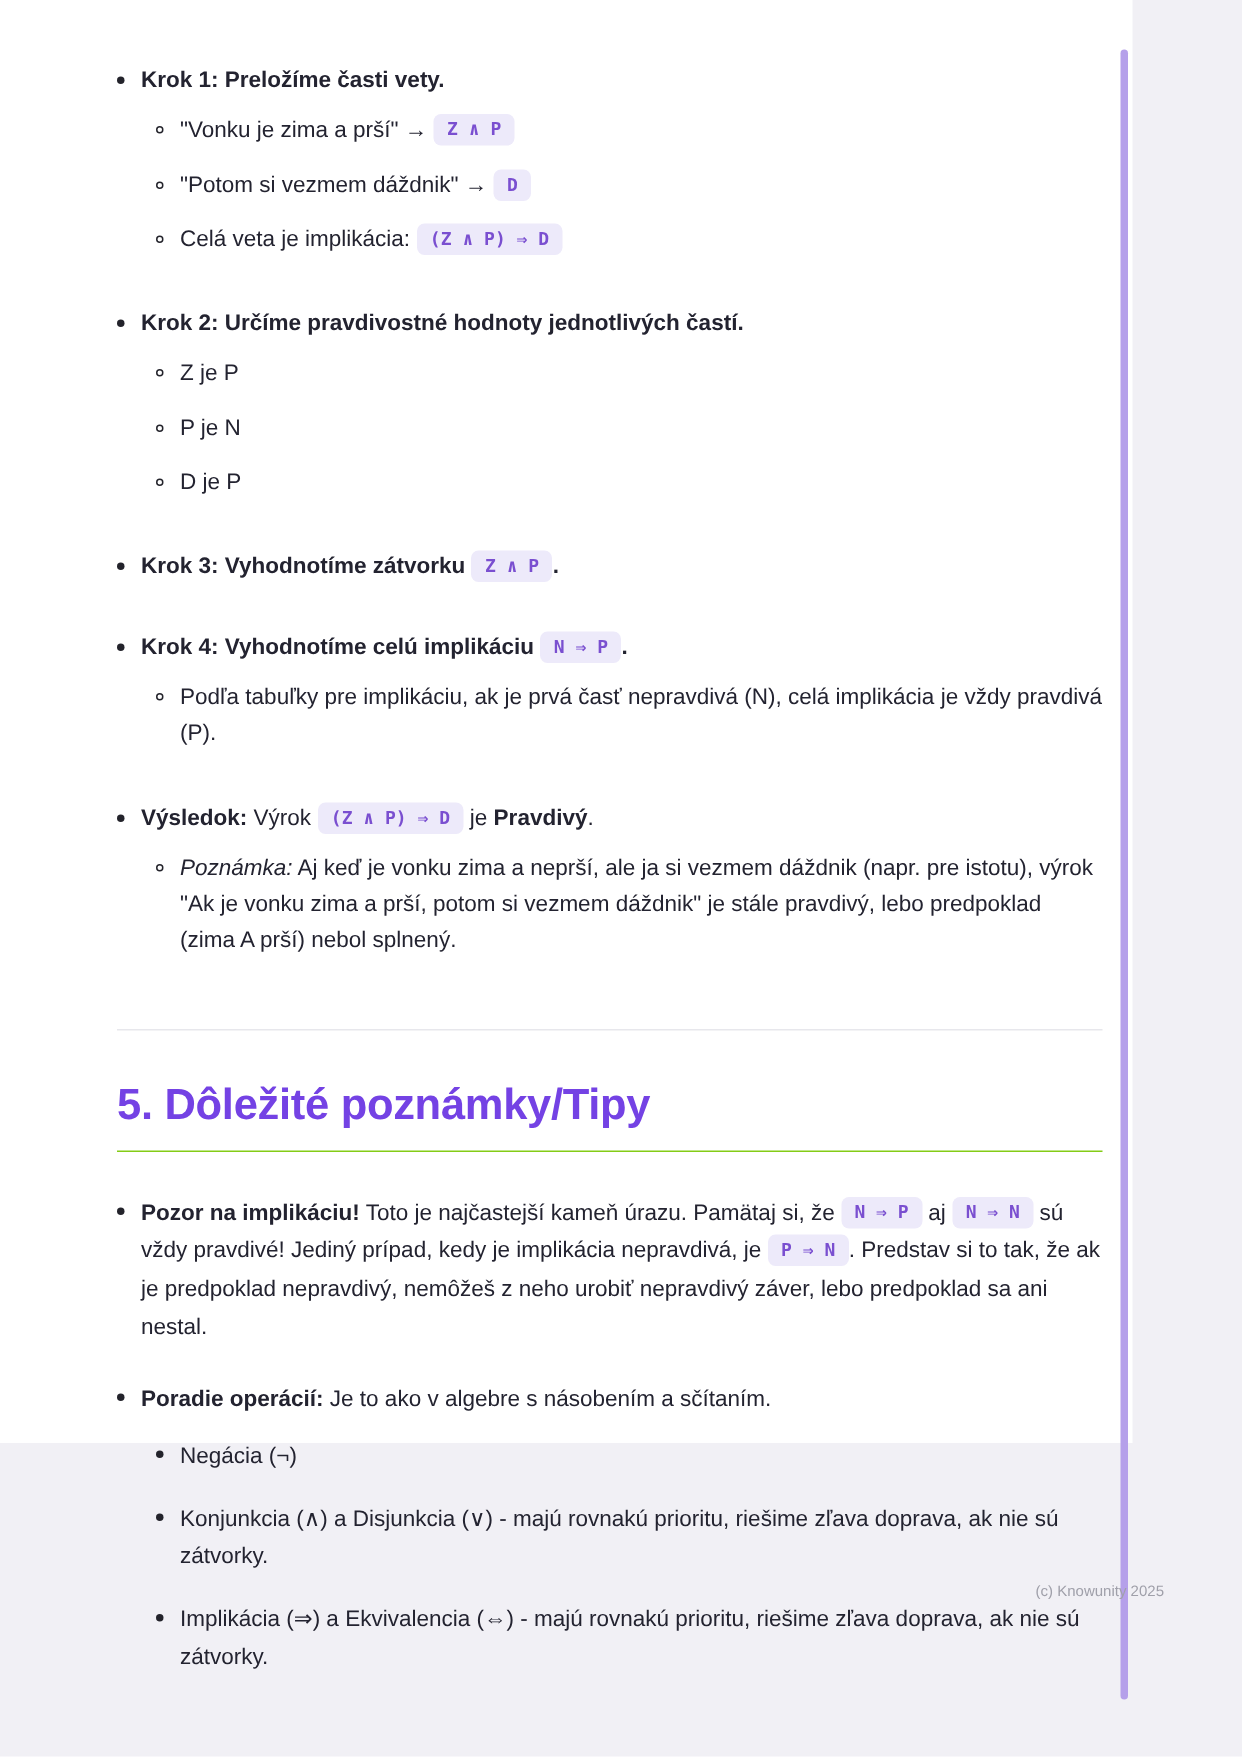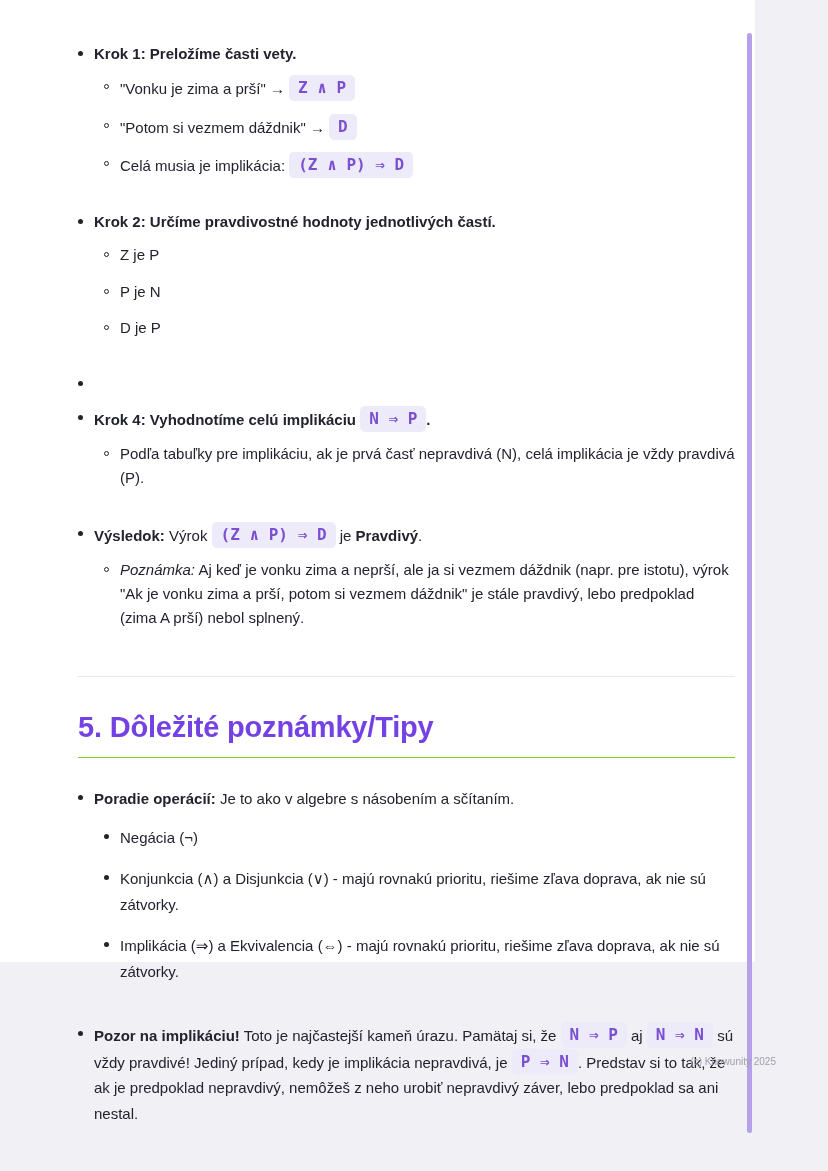--- a/index.html
+++ b/index.html
@@ -22,21 +22,21 @@
   b { font-weight:700; }
   .li1 { display:flex; gap:11px; margin-bottom:20px; }
   .li2 { display:flex; gap:11px; margin-left:10px; margin-bottom:12px; }
   .dot  { flex:none; width:5px; height:5px; border-radius:50%; background:#23232b; margin-top:9px; }
   .circ { flex:none; width:5px; height:5px; border-radius:50%; border:1px solid #23232b; margin-top:9px; }
   .body { flex:1; min-width:0; }
   .title-line { margin-bottom:9px; }
   .code {
     display:inline-block;
     font-family:"DejaVu Sans Mono", monospace;
-    font-size:16px; font-weight:bold;
+    font-size:12px; font-weight:bold;
     color:#7a4fd0; background:#edeafa;
     padding:3px 9px; border-radius:5px;
     line-height:1.25; vertical-align:1px;
     white-space:nowrap;
   }
   .divider { height:1px; background:#e7e7ec; border:0; margin-top:34px; }
   h2.section-heading {
     margin-top:34px;
     font-size:29px; font-weight:700;
     color:#7442e4;
@@ -80,21 +80,21 @@
         <div class="li2">
           <span class="circ"></span>
           <p class="line">
             <span>"Potom si vezmem dáždnik" →</span>
             <span class="code">D</span>
           </p>
         </div>
         <div class="li2">
           <span class="circ"></span>
           <p class="line">
-            <span>Celá musia je implikácia:</span>
+            <span>Celá veta je implikácia:</span>
             <span class="code">(Z ∧ P) ⇒ D</span>
           </p>
         </div>
       </div>
     </div>
 
     <div class="li1">
       <span class="dot"></span>
       <div class="body">
         <p class="line title-line"><b>Krok 2: Určíme pravdivostné hodnoty jednotlivých častí.</b></p>
@@ -109,20 +109,24 @@
         <div class="li2">
           <span class="circ"></span>
           <p class="line">D je P</p>
         </div>
       </div>
     </div>
 
     <div class="li1">
       <span class="dot"></span>
       <div class="body">
+        <p class="line title-line">
+          <b>Krok 3: Vyhodnotíme zátvorku</b>
+          <span class="code">Z ∧ P</span><b>.</b>
+        </p>
       </div>
     </div>
 
     <div class="li1">
       <span class="dot"></span>
       <div class="body">
         <p class="line title-line">
           <b>Krok 4: Vyhodnotíme celú implikáciu</b>
           <span class="code">N ⇒ P</span><b>.</b>
         </p>
@@ -151,20 +155,35 @@
           </p>
         </div>
       </div>
     </div>
 
     <hr class="divider">
 
     <h2 class="section-heading">5. Dôležité poznámky/Tipy</h2>
 
     <div class="tips">
+
+      <div class="li1">
+        <span class="dot"></span>
+        <div class="body">
+          <p class="line">
+            <b>Pozor na implikáciu!</b>
+            <span>Toto je najčastejší kameň úrazu. Pamätaj si, že</span>
+            <span class="code">N ⇒ P</span>
+            <span>aj</span>
+            <span class="code">N ⇒ N</span>
+            <span>sú vždy pravdivé! Jediný prípad, kedy je implikácia nepravdivá, je</span>
+            <span class="code">P ⇒ N</span><span>. Predstav si to tak, že ak je predpoklad nepravdivý, nemôžeš z neho urobiť nepravdivý záver, lebo predpoklad sa ani nestal.</span>
+          </p>
+        </div>
+      </div>
 
       <div class="li1">
         <span class="dot"></span>
         <div class="body">
           <p class="line">
             <b>Poradie operácií:</b>
             <span>Je to ako v algebre s násobením a sčítaním.</span>
           </p>
           <div class="sub-list">
             <div class="li2">
@@ -177,33 +196,18 @@
             </div>
             <div class="li2">
               <span class="dot"></span>
               <p class="line">Implikácia (⇒) a Ekvivalencia (⇔) - majú rovnakú prioritu, riešime zľava doprava, ak nie sú zátvorky.</p>
             </div>
 
           </div>
         </div>
       </div>
 
-      <div class="li1">
-        <span class="dot"></span>
-        <div class="body">
-          <p class="line">
-            <b>Pozor na implikáciu!</b>
-            <span>Toto je najčastejší kameň úrazu. Pamätaj si, že</span>
-            <span class="code">N ⇒ P</span>
-            <span>aj</span>
-            <span class="code">N ⇒ N</span>
-            <span>sú vždy pravdivé! Jediný prípad, kedy je implikácia nepravdivá, je</span>
-            <span class="code">P ⇒ N</span><span>. Predstav si to tak, že ak je predpoklad nepravdivý, nemôžeš z neho urobiť nepravdivý záver, lebo predpoklad sa ani nestal.</span>
-          </p>
-        </div>
-      </div>
-
     </div>
   </div>
 </div>
 
 <div class="scrollbar"></div>
 <div class="footer">(c) Knowunity 2025</div>
 
 </body></html>

